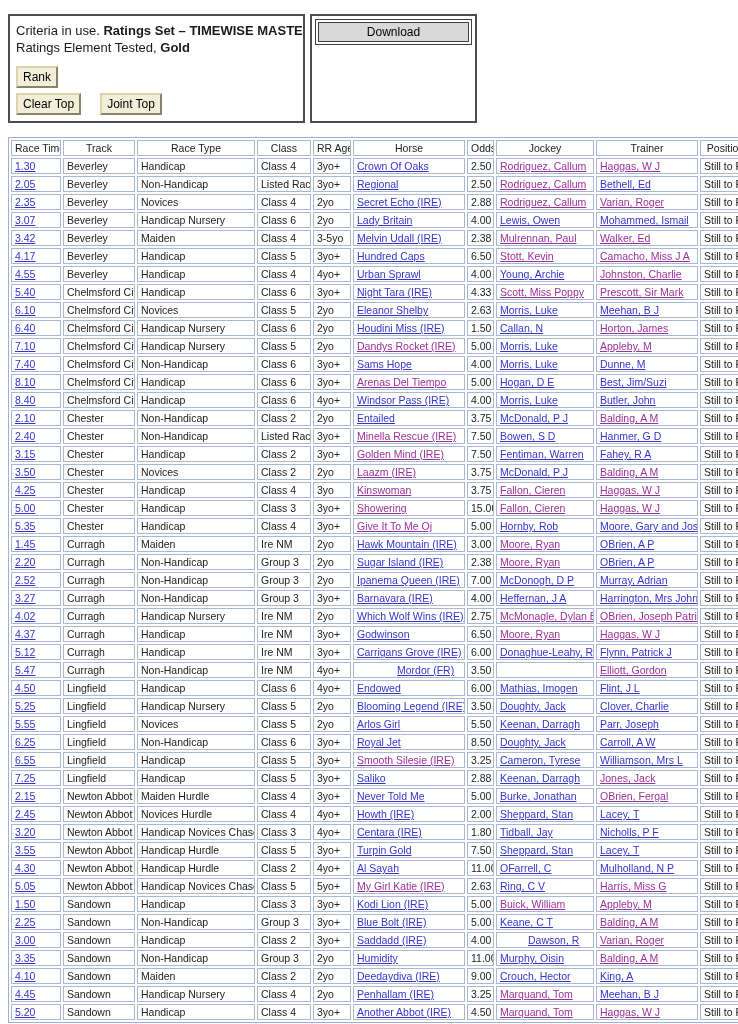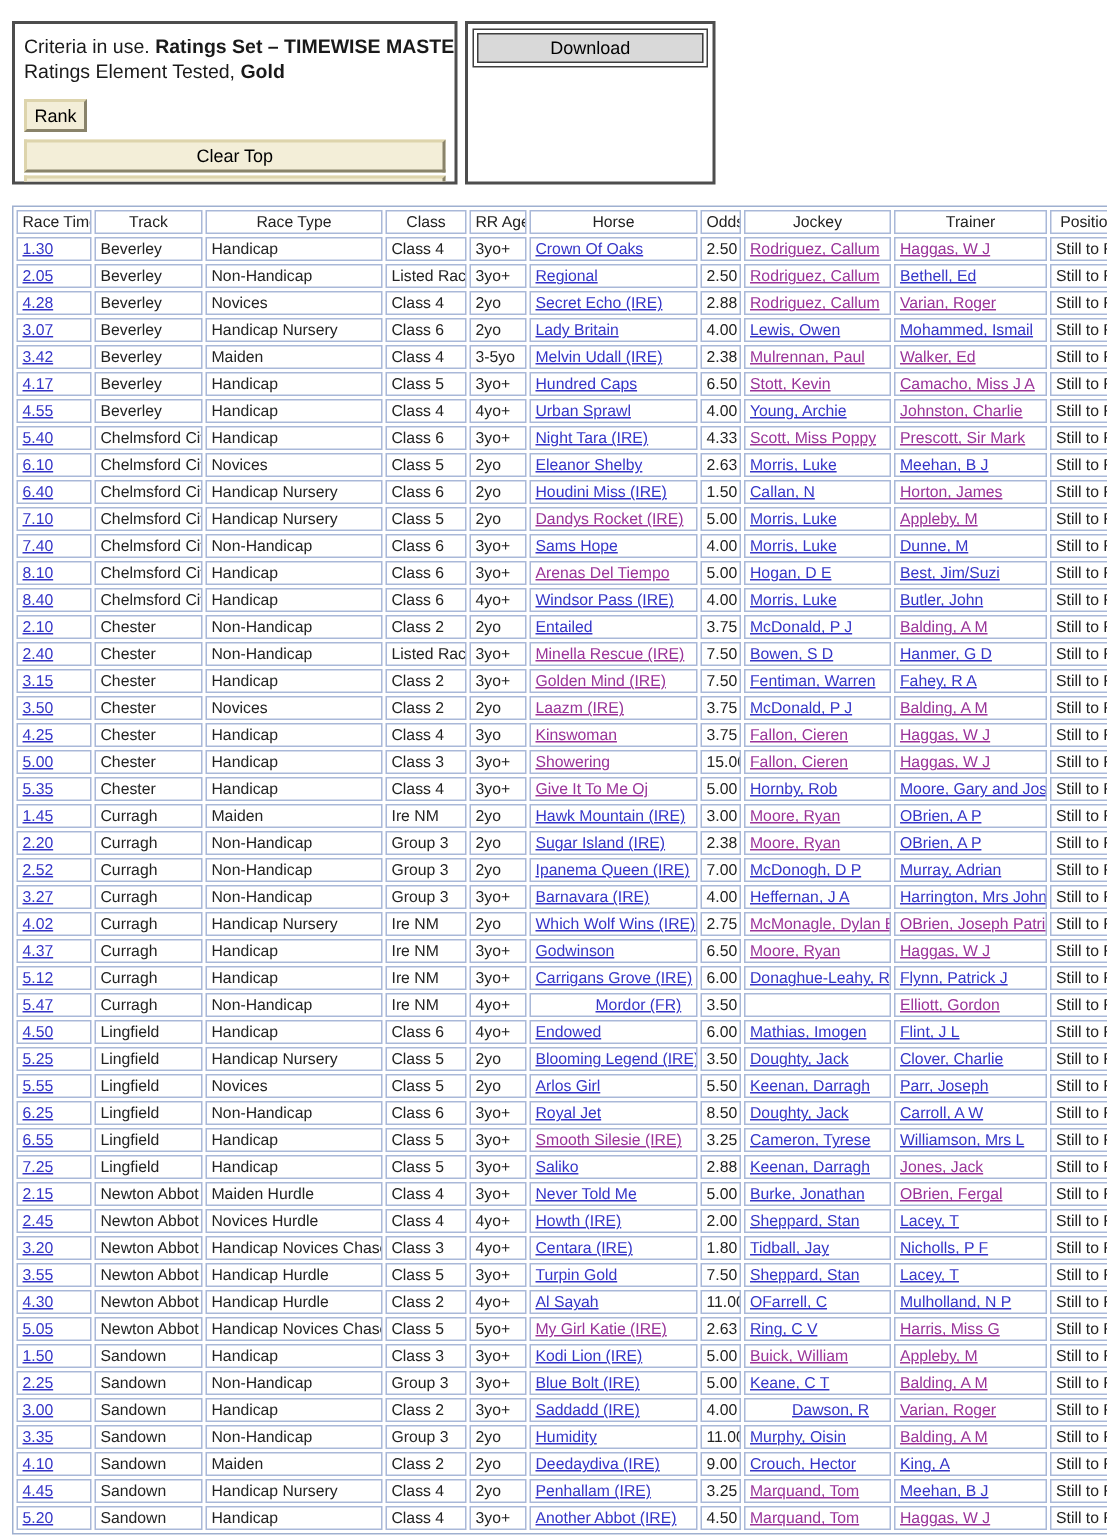--- a/index.html
+++ b/index.html
@@ -10,21 +10,21 @@
   }
   
   .top-area { display:flex; align-items:flex-start; margin:14px 0 0 8px; }
   .criteria-panel {
     width:297px; height:109px; border:2px solid #4d4d4d;
     padding:7px 6px 5px 6px; overflow:hidden; background:#fff;
   }
   .criteria-text { font-size:13px; line-height:1.3; white-space:nowrap; }
   .criteria-text b { font-weight:bold; }
   .crit-buttons { margin-top:9px; }
-  .btn-row { margin-top:5px; display:flex; gap:2px;flex-direction:column; }
+  .btn-row { margin-top:5px; display:flex; gap:19px; }
   .hbtn {
     font-family:"Liberation Sans", sans-serif; font-size:12px; color:#000;
     background:#f3eed8; border:2px outset #ddd4ac; padding:2px 5px; cursor:pointer;
   }
   .download-panel {
     width:167px; height:109px; border:2px solid #4d4d4d;
     margin-left:5px; padding:3px; background:#fff;
   }
   .dl-table {
     border:1px solid #3f3f3f; padding:2px; display:flex; flex-direction:column; gap:2px;
@@ -125,21 +125,21 @@
         <td>Non-Handicap</td>
         <td>Listed Race</td>
         <td>3yo+</td>
         <td><a class="cell-link" style="color: rgb(53, 53, 200);">Regional</a></td>
         <td>2.50</td>
         <td><a class="cell-link" style="color: rgb(153, 51, 153);">Rodriguez, Callum</a></td>
         <td><a class="cell-link" style="color: rgb(53, 53, 200);">Bethell, Ed</a></td>
         <td>Still to Run</td>
       </tr>
       <tr>
-        <td><a class="cell-link" style="color: rgb(53, 53, 200);">4.28</a></td>
+        <td><a class="cell-link" style="color: rgb(53, 53, 200);">2.35</a></td>
         <td>Beverley</td>
         <td>Novices</td>
         <td>Class 4</td>
         <td>2yo</td>
         <td><a class="cell-link" style="color: rgb(53, 53, 200);">Secret Echo (IRE)</a></td>
         <td>2.88</td>
         <td><a class="cell-link" style="color: rgb(153, 51, 153);">Rodriguez, Callum</a></td>
         <td><a class="cell-link" style="color: rgb(153, 51, 153);">Varian, Roger</a></td>
         <td>Still to Run</td>
       </tr>

